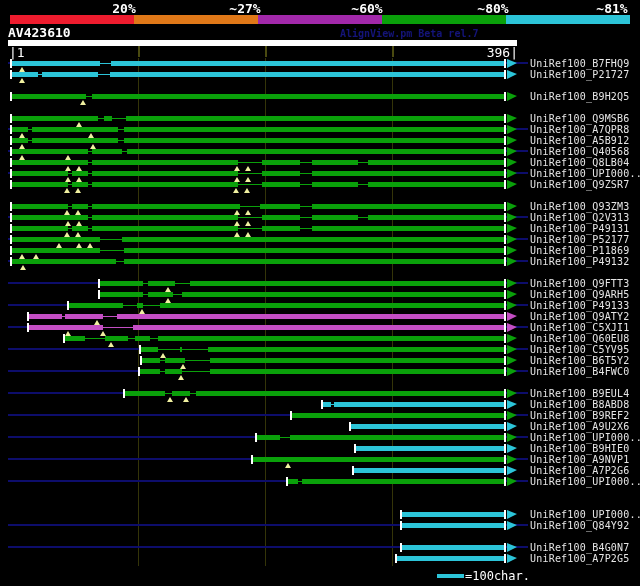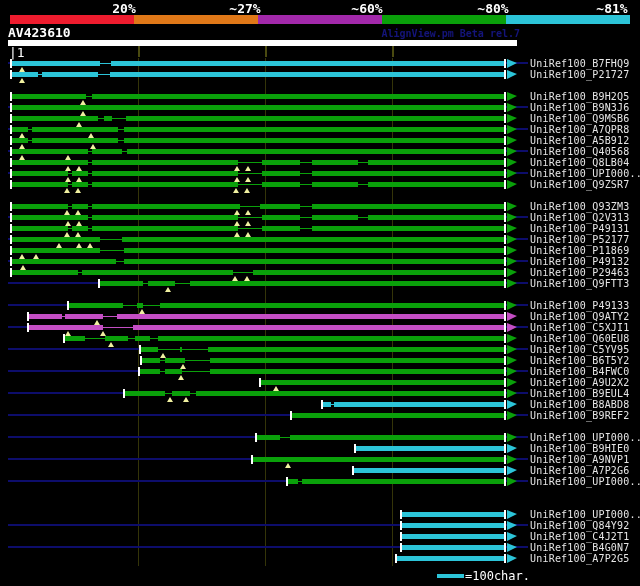--- a/index.html
+++ b/index.html
@@ -3,21 +3,21 @@
 <meta charset="utf-8">
 <style>
   html,body{margin:0;padding:0;background:#000;}
   .screen{position:relative;width:640px;height:586px;background:#000;overflow:hidden;
           font-family:"DejaVu Sans Mono","Liberation Mono",monospace;}
   .abs{position:absolute;}
   .scale-label{position:absolute;top:1px;height:14px;color:#fff;font-weight:bold;
                font-size:13px;transform:translateX(-50%);white-space:nowrap;}
   .scale-seg{position:absolute;top:15px;height:9px;}
   .query-id{position:absolute;left:8px;top:25px;color:#fff;font-weight:bold;font-size:13px;}
-  .watermark{position:absolute;top:28px;left:340px;width:180px;text-align:right;
+  .watermark{position:absolute;top:28px;left:340px;width:180px;text-align:left;
              font-weight:bold;font-size:10px;}
   .query-bar{position:absolute;left:8px;top:40px;width:509px;height:6px;background:#fff;}
   .ruler-start{position:absolute;left:9px;top:45px;color:#fff;font-size:13px;}
   .ruler-end{position:absolute;left:417px;top:45px;width:101px;text-align:right;color:#fff;font-size:13px;}
   .ruler-tick{position:absolute;top:46px;width:2px;height:11px;background:#4a4a10;}
   .gridline{position:absolute;top:58px;width:1px;height:508px;background:#343408;}
   .row-label{position:absolute;left:530px;width:118px;height:11px;line-height:11px;
              color:#e6e6e6;font-size:10px;letter-spacing:0.2px;white-space:nowrap;}
   .navy-line{position:absolute;left:8px;width:520px;height:2px;}
   .bar{position:absolute;height:5px;}
@@ -45,20 +45,21 @@
       <div class="scale-label" style="left: 367px;">~60%</div>
       <div class="scale-seg" style="left: 382px; width: 124px; background: rgb(10, 160, 10);"></div>
       <div class="scale-label" style="left: 493px;">~80%</div>
       <div class="scale-seg" style="left: 506px; width: 124px; background: rgb(44, 196, 216);"></div>
       <div class="scale-label" style="left: 612px;">~81%</div>
     </div>
   <div class="query-id">AV423610</div>
   <div class="watermark" style="color: rgb(20, 20, 122);">AlignView.pm Beta rel.7</div>
   <div class="query-bar"></div>
   <div class="ruler-start">|1</div>
+  <div class="ruler-end">396|</div>
   <div id="ruler-ticks">
       <div class="ruler-tick" style="left: 138px;"></div>
       <div class="ruler-tick" style="left: 265px;"></div>
       <div class="ruler-tick" style="left: 392px;"></div>
     </div>
   <div id="plot" class="abs" style="left:0;top:58px;width:640px;height:508px;">
       <div class="gridline" style="left: 138px; top: 0px; height: 508px;"></div>
       <div class="gridline" style="left: 265px; top: 0px; height: 508px;"></div>
       <div class="gridline" style="left: 392px; top: 0px; height: 508px;"></div>
       <div class="abs" style="left: 0px; top: 0px; width: 640px; height: 11px;">
@@ -87,29 +88,20 @@
       <div class="abs" style="left: 0px; top: 33px; width: 640px; height: 11px;">
         <div class="bar" style="left: 12px; width: 493px; top: 3px; background: rgb(10, 160, 10);"></div>
         <div class="gap-black" style="left: 86px; width: 6px; top: 3px;"></div>
         <div class="gap-thin" style="left: 86px; width: 6px; top: 5px; background: rgb(10, 160, 10);"></div>
         <div class="tick-w" style="left: 10px; top: 1px;"></div>
         <div class="tick-w" style="left: 504px; top: 1px;"></div>
         <div class="arrow" style="left: 507px; top: 1px; border-left: 10px solid rgb(10, 160, 10);"></div>
         <div class="tri" style="left: 80px; top: 9px; border-bottom: 5px solid rgb(240, 240, 160);"></div>
         <div class="row-label" style="top: 0px;">UniRef100_B9H2Q5</div>
       </div>
-      <div class="abs" style="left: 0px; top: 44px; width: 640px; height: 11px;">
-        <div class="navy-line" style="top: 4px; background: rgb(13, 13, 107);"></div>
-        <div class="bar" style="left: 12px; width: 493px; top: 3px; background: rgb(10, 160, 10);"></div>
-        <div class="tick-w" style="left: 10px; top: 1px;"></div>
-        <div class="tick-w" style="left: 504px; top: 1px;"></div>
-        <div class="arrow" style="left: 507px; top: 1px; border-left: 10px solid rgb(10, 160, 10);"></div>
-        <div class="tri" style="left: 80px; top: 9px; border-bottom: 5px solid rgb(240, 240, 160);"></div>
-        <div class="row-label" style="top: 0px;">UniRef100_B9N3J6</div>
-      </div>
       <div class="abs" style="left: 0px; top: 55px; width: 640px; height: 11px;">
         <div class="bar" style="left: 12px; width: 493px; top: 3px; background: rgb(10, 160, 10);"></div>
         <div class="gap-black" style="left: 98px; width: 6px; top: 3px;"></div>
         <div class="gap-thin" style="left: 98px; width: 6px; top: 5px; background: rgb(10, 160, 10);"></div>
         <div class="gap-black" style="left: 112px; width: 14px; top: 3px;"></div>
         <div class="gap-thin" style="left: 112px; width: 14px; top: 5px; background: rgb(10, 160, 10);"></div>
         <div class="tick-w" style="left: 10px; top: 1px;"></div>
         <div class="tick-w" style="left: 504px; top: 1px;"></div>
         <div class="arrow" style="left: 507px; top: 1px; border-left: 10px solid rgb(10, 160, 10);"></div>
         <div class="tri" style="left: 76px; top: 9px; border-bottom: 5px solid rgb(240, 240, 160);"></div>
@@ -302,45 +294,44 @@
         <div class="navy-line" style="top: 4px; background: rgb(13, 13, 107);"></div>
         <div class="bar" style="left: 12px; width: 493px; top: 3px; background: rgb(10, 160, 10);"></div>
         <div class="gap-black" style="left: 116px; width: 8px; top: 3px;"></div>
         <div class="gap-thin" style="left: 116px; width: 8px; top: 5px; background: rgb(10, 160, 10);"></div>
         <div class="tick-w" style="left: 10px; top: 1px;"></div>
         <div class="tick-w" style="left: 504px; top: 1px;"></div>
         <div class="arrow" style="left: 507px; top: 1px; border-left: 10px solid rgb(10, 160, 10);"></div>
         <div class="tri" style="left: 20px; top: 9px; border-bottom: 5px solid rgb(240, 240, 160);"></div>
         <div class="row-label" style="top: 0px;">UniRef100_P49132</div>
       </div>
-      <div class="abs" style="left: 0px; top: 209px; width: 640px; height: 11px;">
-        <div class="bar" style="left: 12px; width: 493px; top: 3px; background: rgb(10, 160, 10);"></div>
-        <div class="gap-black" style="left: 78px; width: 4px; top: 3px;"></div>
-        <div class="gap-thin" style="left: 78px; width: 4px; top: 5px; background: rgb(10, 160, 10);"></div>
-        <div class="gap-black" style="left: 233px; width: 20px; top: 3px;"></div>
-        <div class="gap-thin" style="left: 233px; width: 20px; top: 5px; background: rgb(10, 160, 10);"></div>
-        <div class="tick-w" style="left: 10px; top: 1px;"></div>
-        <div class="tick-w" style="left: 504px; top: 1px;"></div>
-        <div class="arrow" style="left: 507px; top: 1px; border-left: 10px solid rgb(10, 160, 10);"></div>
-        <div class="tri" style="left: 232px; top: 9px; border-bottom: 5px solid rgb(240, 240, 160);"></div>
-        <div class="tri" style="left: 244px; top: 9px; border-bottom: 5px solid rgb(240, 240, 160);"></div>
-        <div class="row-label" style="top: 0px;">UniRef100_P29463</div>
-      </div>
       <div class="abs" style="left: 0px; top: 220px; width: 640px; height: 11px;">
         <div class="navy-line" style="top: 4px; background: rgb(13, 13, 107);"></div>
         <div class="bar" style="left: 100px; width: 405px; top: 3px; background: rgb(10, 160, 10);"></div>
         <div class="gap-black" style="left: 143px; width: 5px; top: 3px;"></div>
         <div class="gap-thin" style="left: 143px; width: 5px; top: 5px; background: rgb(10, 160, 10);"></div>
         <div class="gap-black" style="left: 175px; width: 15px; top: 3px;"></div>
         <div class="gap-thin" style="left: 175px; width: 15px; top: 5px; background: rgb(10, 160, 10);"></div>
         <div class="tick-w" style="left: 98px; top: 1px;"></div>
         <div class="tick-w" style="left: 504px; top: 1px;"></div>
         <div class="arrow" style="left: 507px; top: 1px; border-left: 10px solid rgb(10, 160, 10);"></div>
         <div class="tri" style="left: 165px; top: 9px; border-bottom: 5px solid rgb(240, 240, 160);"></div>
         <div class="row-label" style="top: 0px;">UniRef100_Q9FTT3</div>
+      </div>
+      <div class="abs" style="left: 0px; top: 231px; width: 640px; height: 11px;">
+        <div class="bar" style="left: 100px; width: 405px; top: 3px; background: rgb(10, 160, 10);"></div>
+        <div class="gap-black" style="left: 143px; width: 5px; top: 3px;"></div>
+        <div class="gap-thin" style="left: 143px; width: 5px; top: 5px; background: rgb(10, 160, 10);"></div>
+        <div class="gap-black" style="left: 173px; width: 9px; top: 3px;"></div>
+        <div class="gap-thin" style="left: 173px; width: 9px; top: 5px; background: rgb(10, 160, 10);"></div>
+        <div class="tick-w" style="left: 98px; top: 1px;"></div>
+        <div class="tick-w" style="left: 504px; top: 1px;"></div>
+        <div class="arrow" style="left: 507px; top: 1px; border-left: 10px solid rgb(10, 160, 10);"></div>
+        <div class="tri" style="left: 165px; top: 9px; border-bottom: 5px solid rgb(240, 240, 160);"></div>
+        <div class="row-label" style="top: 0px;">UniRef100_Q9ARH5</div>
       </div>
       <div class="abs" style="left: 0px; top: 242px; width: 640px; height: 11px;">
         <div class="navy-line" style="top: 4px; background: rgb(13, 13, 107);"></div>
         <div class="bar" style="left: 69px; width: 436px; top: 3px; background: rgb(10, 160, 10);"></div>
         <div class="gap-black" style="left: 123px; width: 14px; top: 3px;"></div>
         <div class="gap-thin" style="left: 123px; width: 14px; top: 5px; background: rgb(10, 160, 10);"></div>
         <div class="gap-black" style="left: 143px; width: 17px; top: 3px;"></div>
         <div class="gap-thin" style="left: 143px; width: 17px; top: 5px; background: rgb(10, 160, 10);"></div>
         <div class="tick-w" style="left: 67px; top: 1px;"></div>
         <div class="tick-w" style="left: 504px; top: 1px;"></div>
@@ -417,28 +408,20 @@
         <div class="gap-black" style="left: 160px; width: 5px; top: 3px;"></div>
         <div class="gap-thin" style="left: 160px; width: 5px; top: 5px; background: rgb(10, 160, 10);"></div>
         <div class="gap-black" style="left: 182px; width: 28px; top: 3px;"></div>
         <div class="gap-thin" style="left: 182px; width: 28px; top: 5px; background: rgb(10, 160, 10);"></div>
         <div class="tick-w" style="left: 138px; top: 1px;"></div>
         <div class="tick-w" style="left: 504px; top: 1px;"></div>
         <div class="arrow" style="left: 507px; top: 1px; border-left: 10px solid rgb(10, 160, 10);"></div>
         <div class="tri" style="left: 178px; top: 9px; border-bottom: 5px solid rgb(240, 240, 160);"></div>
         <div class="row-label" style="top: 0px;">UniRef100_B4FWC0</div>
       </div>
-      <div class="abs" style="left: 0px; top: 319px; width: 640px; height: 11px;">
-        <div class="bar" style="left: 261px; width: 244px; top: 3px; background: rgb(10, 160, 10);"></div>
-        <div class="tick-w" style="left: 259px; top: 1px;"></div>
-        <div class="tick-w" style="left: 504px; top: 1px;"></div>
-        <div class="arrow" style="left: 507px; top: 1px; border-left: 10px solid rgb(10, 160, 10);"></div>
-        <div class="tri" style="left: 273px; top: 9px; border-bottom: 5px solid rgb(240, 240, 160);"></div>
-        <div class="row-label" style="top: 0px;">UniRef100_A9U2X2</div>
-      </div>
       <div class="abs" style="left: 0px; top: 330px; width: 640px; height: 11px;">
         <div class="navy-line" style="top: 4px; background: rgb(13, 13, 107);"></div>
         <div class="bar" style="left: 125px; width: 380px; top: 3px; background: rgb(10, 160, 10);"></div>
         <div class="gap-black" style="left: 165px; width: 7px; top: 3px;"></div>
         <div class="gap-thin" style="left: 165px; width: 7px; top: 5px; background: rgb(10, 160, 10);"></div>
         <div class="gap-black" style="left: 190px; width: 6px; top: 3px;"></div>
         <div class="gap-thin" style="left: 190px; width: 6px; top: 5px; background: rgb(10, 160, 10);"></div>
         <div class="tick-w" style="left: 123px; top: 1px;"></div>
         <div class="tick-w" style="left: 504px; top: 1px;"></div>
         <div class="arrow" style="left: 507px; top: 1px; border-left: 10px solid rgb(10, 160, 10);"></div>
@@ -456,20 +439,27 @@
         <div class="row-label" style="top: 0px;">UniRef100_B8ABD8</div>
       </div>
       <div class="abs" style="left: 0px; top: 352px; width: 640px; height: 11px;">
         <div class="navy-line" style="top: 4px; background: rgb(13, 13, 107);"></div>
         <div class="bar" style="left: 292px; width: 213px; top: 3px; background: rgb(10, 160, 10);"></div>
         <div class="tick-w" style="left: 290px; top: 1px;"></div>
         <div class="tick-w" style="left: 504px; top: 1px;"></div>
         <div class="arrow" style="left: 507px; top: 1px; border-left: 10px solid rgb(10, 160, 10);"></div>
         <div class="row-label" style="top: 0px;">UniRef100_B9REF2</div>
       </div>
+      <div class="abs" style="left: 0px; top: 363px; width: 640px; height: 11px;">
+        <div class="bar" style="left: 351px; width: 154px; top: 3px; background: rgb(44, 196, 216);"></div>
+        <div class="tick-w" style="left: 349px; top: 1px;"></div>
+        <div class="tick-w" style="left: 504px; top: 1px;"></div>
+        <div class="arrow" style="left: 507px; top: 1px; border-left: 10px solid rgb(44, 196, 216);"></div>
+        <div class="row-label" style="top: 0px;">UniRef100_A9U2X6</div>
+      </div>
       <div class="abs" style="left: 0px; top: 374px; width: 640px; height: 11px;">
         <div class="navy-line" style="top: 4px; background: rgb(13, 13, 107);"></div>
         <div class="bar" style="left: 257px; width: 248px; top: 3px; background: rgb(10, 160, 10);"></div>
         <div class="gap-black" style="left: 280px; width: 10px; top: 3px;"></div>
         <div class="gap-thin" style="left: 280px; width: 10px; top: 5px; background: rgb(10, 160, 10);"></div>
         <div class="tick-w" style="left: 255px; top: 1px;"></div>
         <div class="tick-w" style="left: 504px; top: 1px;"></div>
         <div class="arrow" style="left: 507px; top: 1px; border-left: 10px solid rgb(10, 160, 10);"></div>
         <div class="row-label" style="top: 0px;">UniRef100_UPI000..</div>
       </div>
@@ -513,27 +503,20 @@
         <div class="arrow" style="left: 507px; top: 1px; border-left: 10px solid rgb(44, 196, 216);"></div>
         <div class="row-label" style="top: 0px;">UniRef100_UPI000..</div>
       </div>
       <div class="abs" style="left: 0px; top: 462px; width: 640px; height: 11px;">
         <div class="navy-line" style="top: 4px; background: rgb(13, 13, 107);"></div>
         <div class="bar" style="left: 402px; width: 103px; top: 3px; background: rgb(44, 196, 216);"></div>
         <div class="tick-w" style="left: 400px; top: 1px;"></div>
         <div class="tick-w" style="left: 504px; top: 1px;"></div>
         <div class="arrow" style="left: 507px; top: 1px; border-left: 10px solid rgb(44, 196, 216);"></div>
         <div class="row-label" style="top: 0px;">UniRef100_Q84Y92</div>
-      </div>
-      <div class="abs" style="left: 0px; top: 473px; width: 640px; height: 11px;">
-        <div class="bar" style="left: 402px; width: 103px; top: 3px; background: rgb(44, 196, 216);"></div>
-        <div class="tick-w" style="left: 400px; top: 1px;"></div>
-        <div class="tick-w" style="left: 504px; top: 1px;"></div>
-        <div class="arrow" style="left: 507px; top: 1px; border-left: 10px solid rgb(44, 196, 216);"></div>
-        <div class="row-label" style="top: 0px;">UniRef100_C4J2T1</div>
       </div>
       <div class="abs" style="left: 0px; top: 484px; width: 640px; height: 11px;">
         <div class="navy-line" style="top: 4px; background: rgb(13, 13, 107);"></div>
         <div class="bar" style="left: 402px; width: 103px; top: 3px; background: rgb(44, 196, 216);"></div>
         <div class="tick-w" style="left: 400px; top: 1px;"></div>
         <div class="tick-w" style="left: 504px; top: 1px;"></div>
         <div class="arrow" style="left: 507px; top: 1px; border-left: 10px solid rgb(44, 196, 216);"></div>
         <div class="row-label" style="top: 0px;">UniRef100_B4G0N7</div>
       </div>
       <div class="abs" style="left: 0px; top: 495px; width: 640px; height: 11px;">

